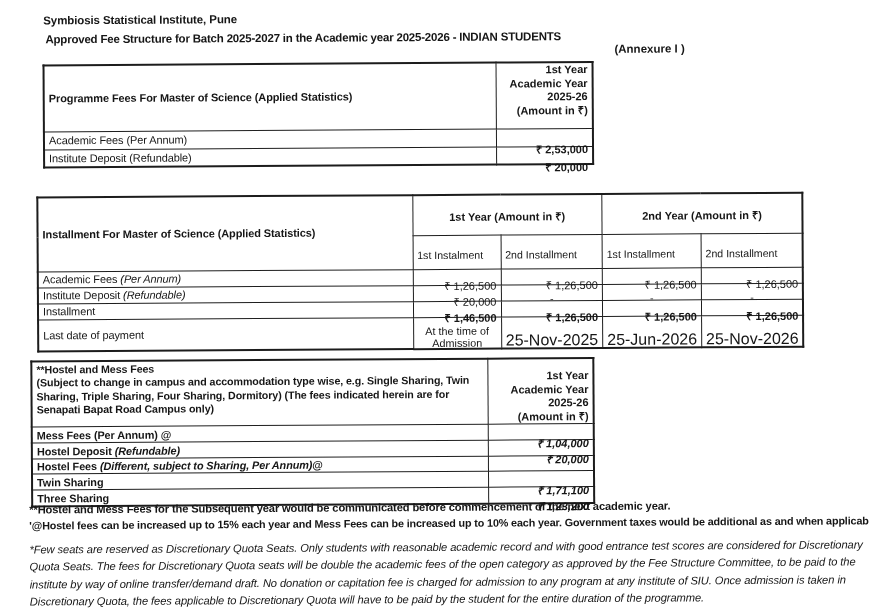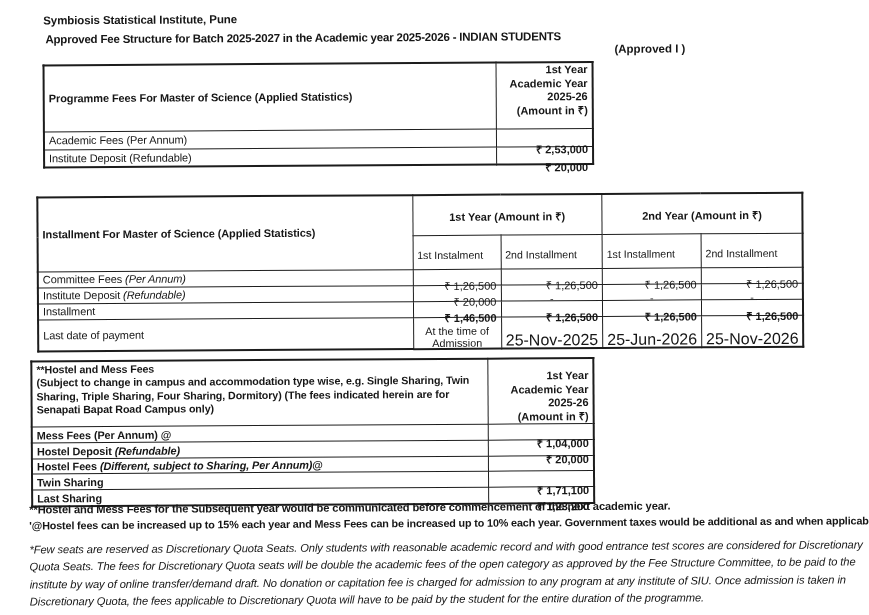--- a/index.html
+++ b/index.html
@@ -42,34 +42,34 @@
   .t2 td.ctr{text-align:center;padding:0 2px;}
   .t2 td.ctr .vs{transform:translateY(7px);font-weight:400;font-size:10.8px;line-height:12px;white-space:normal;}
   .t2 td.dt .vs{font-weight:400;font-size:16px;transform:translateY(14px);}
 
   
   .t3{left:30px;top:358px;}
   .t3 td.hl3{vertical-align:top;padding-top:1px;font-weight:700;font-size:10.7px;line-height:13.4px;letter-spacing:-0.1px;}
   .t3 td.hr{padding-top:10px;}
   .t3 tr.r{height:15px;}
   .t3 td.lbl{font-weight:700;font-size:10.9px;}
-  .t3 .vs{transform:translateY(11px);}
+  .t3 .vs{transform:translateY(11px);font-style:italic;}
 
   .fn1{left:28px;top:501px;font-size:11.2px;font-weight:700;white-space:nowrap;letter-spacing:-0.15px;}
   .fn2{left:28px;top:517px;font-size:10.8px;font-weight:700;white-space:nowrap;letter-spacing:-0.15px;}
   .fn3{left:28px;top:539px;width:836px;font-size:11.2px;font-style:italic;font-weight:400;line-height:17.3px;letter-spacing:-0.1px;}
 </style>
 </head>
 <body>
 
 <div class="page">
 
   <div class="abs h1">Symbiosis Statistical Institute, Pune</div>
   <div class="abs h2">Approved Fee Structure for Batch 2025-2027 in the Academic year 2025-2026 - INDIAN STUDENTS</div>
-  <div class="abs annex">(Approved I )</div>
+  <div class="abs annex">(Annexure I )</div>
 
   <table class="t t1 abs">
     <colgroup>
         <col style="width:452px">
         <col style="width:97px">
       </colgroup>
     <tbody>
         <tr class="hdr">
       <td class="hl">Programme Fees For Master of Science (Applied Statistics)</td>
       <td class="hr">
@@ -104,21 +104,21 @@
       <td class="gh" colspan="2">1st Year (Amount in ₹)</td>
       <td class="gh" colspan="2">2nd Year (Amount in ₹)</td>
     </tr>
     <tr style="height:34px">
       <td class="sh">1st Instalment</td>
       <td class="sh">2nd Installment</td>
       <td class="sh">1st Installment</td>
       <td class="sh">2nd Installment</td>
     </tr>
     <tr style="height:15px">
-      <td class="lbl"><span>Committee Fees </span><span class="it">(Per Annum)</span></td>
+      <td class="lbl"><span>Academic Fees </span><span class="it">(Per Annum)</span></td>
       <td class="val"><span class="vs">₹ 1,26,500</span></td>
       <td class="val"><span class="vs">₹ 1,26,500</span></td>
       <td class="val"><span class="vs">₹ 1,26,500</span></td>
       <td class="val"><span class="vs">₹ 1,26,500</span></td>
     </tr>
     <tr style="height:15px">
       <td class="lbl"><span>Institute Deposit </span><span class="it">(Refundable)</span></td>
       <td class="val"><span class="vs">₹ 20,000</span></td>
       <td class="val ctr"><span class="vs">-</span></td>
       <td class="val ctr"><span class="vs">-</span></td>
@@ -169,21 +169,21 @@
     </tr>
     <tr class="r">
       <td class="lbl"><span>Hostel Fees </span><span class="it">(Different, subject to Sharing, Per Annum)</span><span>@</span></td>
       <td class="val"><span class="vs"></span></td>
     </tr>
     <tr class="r">
       <td class="lbl"><span>Twin Sharing</span><span class="it"></span><span></span></td>
       <td class="val"><span class="vs">₹ 1,71,100</span></td>
     </tr>
     <tr class="r">
-      <td class="lbl"><span>Last Sharing</span><span class="it"></span><span></span></td>
+      <td class="lbl"><span>Three Sharing</span><span class="it"></span><span></span></td>
       <td class="val"><span class="vs">₹ 1,23,200</span></td>
     </tr>
   </tbody>
     </table>
 
   <div class="abs fn1">**Hostel and Mess Fees for the Subsequent year would be communicated before commencement of the next academic year.</div>
   <div class="abs fn2">'@Hostel fees can be  increased up to 15% each year and Mess Fees can be increased up to 10% each year. Government taxes would be additional as and when applicable.</div>
   <div class="abs fn3">*Few seats are reserved as Discretionary Quota Seats. Only students with reasonable academic record and with good entrance test scores are considered for Discretionary Quota Seats. The fees for Discretionary Quota seats will be double the academic fees of the open category as approved by the Fee Structure Committee, to be paid to the institute by way of online transfer/demand draft. No donation or capitation fee is charged for admission to any program at any institute of SIU. Once admission is taken in Discretionary Quota, the fees applicable to Discretionary Quota will have to be paid by the student for the entire duration of the programme.</div>
 
 </div>

